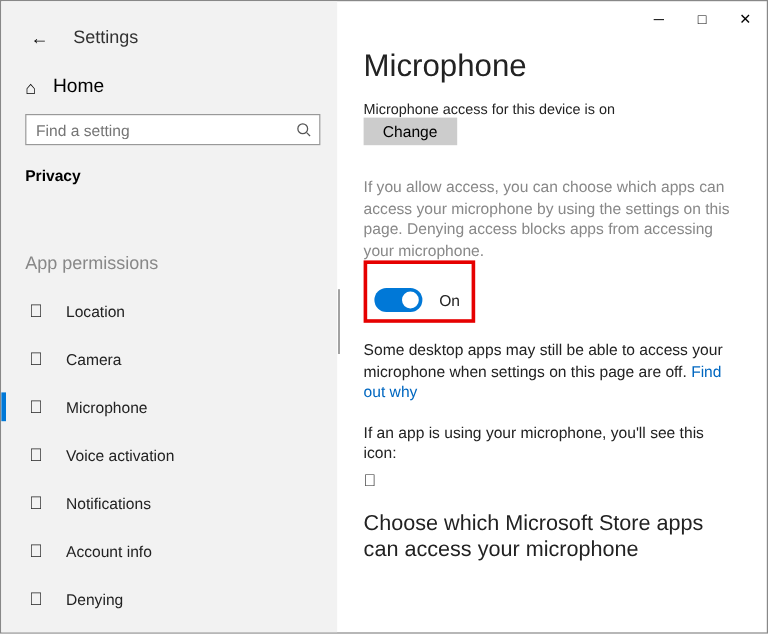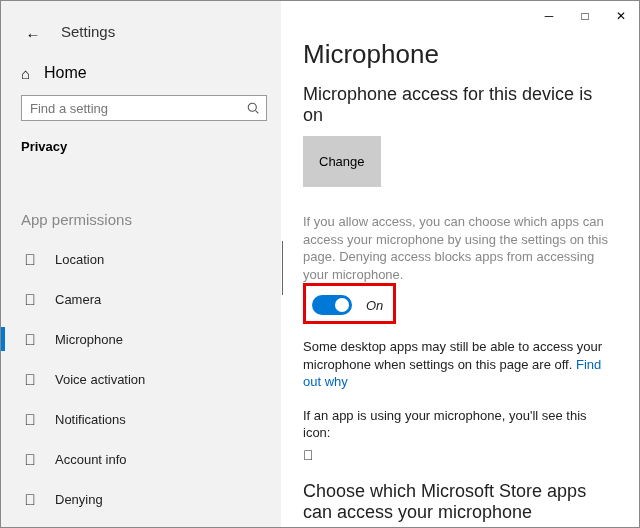--- a/index.html
+++ b/index.html
@@ -16,25 +16,25 @@
   .searchbox input { border: none; outline: none; flex: 1; padding: 0 8px; font-size: 13px; background: transparent; }
   .search-icon { width: 26px; display: flex; align-items: center; justify-content: center; color: #555; }
   .cat-label { position: absolute; left: 20px; top: 138px; font-size: 13px; font-weight: 600; color: #000; }
   .section-label { position: absolute; left: 20px; top: 210px; font-size: 15px; color: #888; }
   .nav-list { position: absolute; left: 0; top: 238px; width: 100%; }
   .nav-item { height: 40px; display: flex; align-items: center; padding-left: 20px; gap: 16px; font-size: 13px; color: #222; position: relative; }
   .nav-item.selected::before { content: ""; position: absolute; left: 0; top: 8px; bottom: 8px; width: 4px; background: #0078d7; }
   .nav-icon { width: 18px; display: flex; justify-content: center; }
   .icon { font-family: "Segoe MDL2 Assets","Segoe UI Symbol", sans-serif; font-size: 15px; }
   h1.page-title { font-size: 26px; font-weight: 400; margin-bottom: 14px; }
-  .status-line { font-size: 18px; margin-bottom: 10px; }
-  .change-btn { background: #ccc; border: none; padding: 18px 16px; font-size: 13px; margin-bottom: 26px; }
+  .status-line { font-size: 12px; }
+  .change-btn { background: #ccc; border: none; padding: 4px 16px; font-size: 13px; margin-bottom: 26px; }
   h2.sub { font-size: 18px; font-weight: 400; margin-bottom: 8px; }
   .gray-desc { color: #888; font-size: 13px; line-height: 1.35; }
-  .toggle-wrap { display: flex; align-items: center; gap: 14px; border: 3px solid #e60000; padding: 9px 10px 6px 6px; width: max-content; margin-bottom: 14px; font-style: italic; }
+  .toggle-wrap { display: flex; align-items: center; gap: 14px; border: 3px solid #e60000; padding: 20px 10px 6px 6px; width: max-content; margin-bottom: 14px; }
   .toggle { width: 40px; height: 20px; border-radius: 10px; background: #0078d7; position: relative; }
   .toggle::after { content: ""; position: absolute; right: 3px; top: 3px; width: 14px; height: 14px; border-radius: 50%; background: #fff; }
   .para { font-size: 13px; line-height: 1.35; margin-bottom: 16px; }
   .link { color: #0067c0; cursor: pointer; }
   .mic-indicator { margin-top: 4px; font-size: 14px; }
   .scroll-sep { position: absolute; left: 281px; top: 240px; width: 1px; height: 54px; background: #666; }
 </style>
 </head>
 <body>
 

